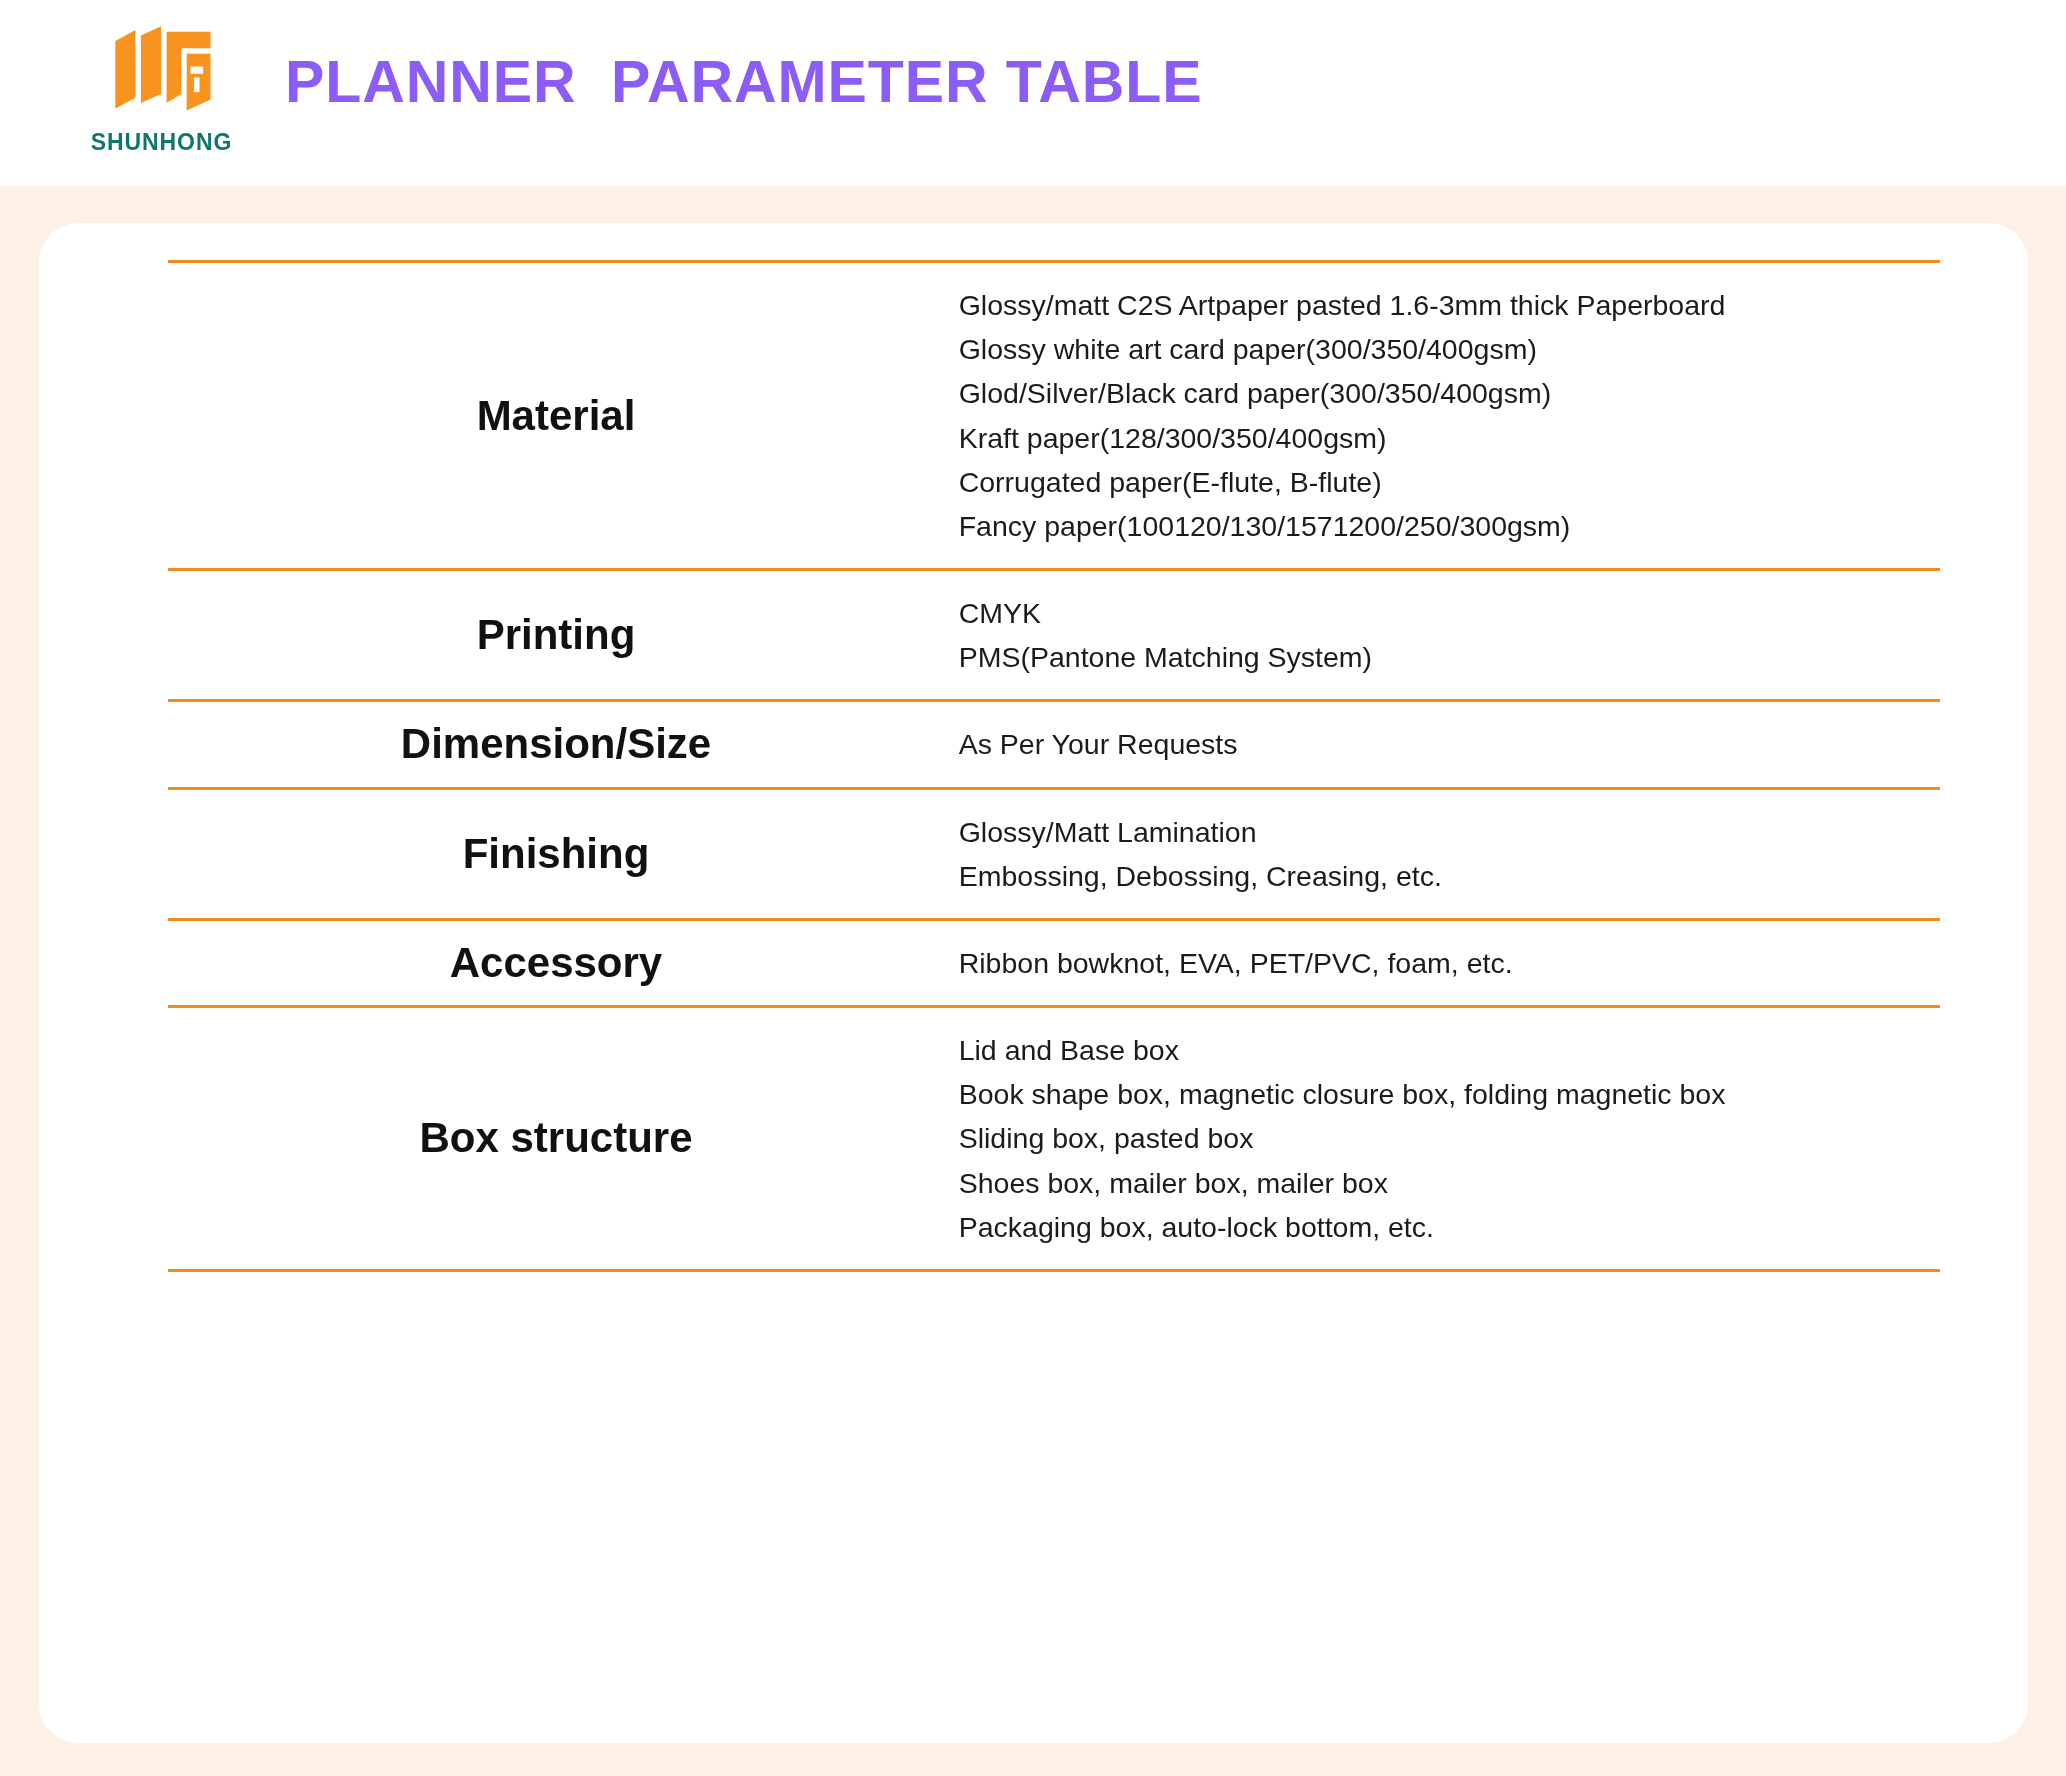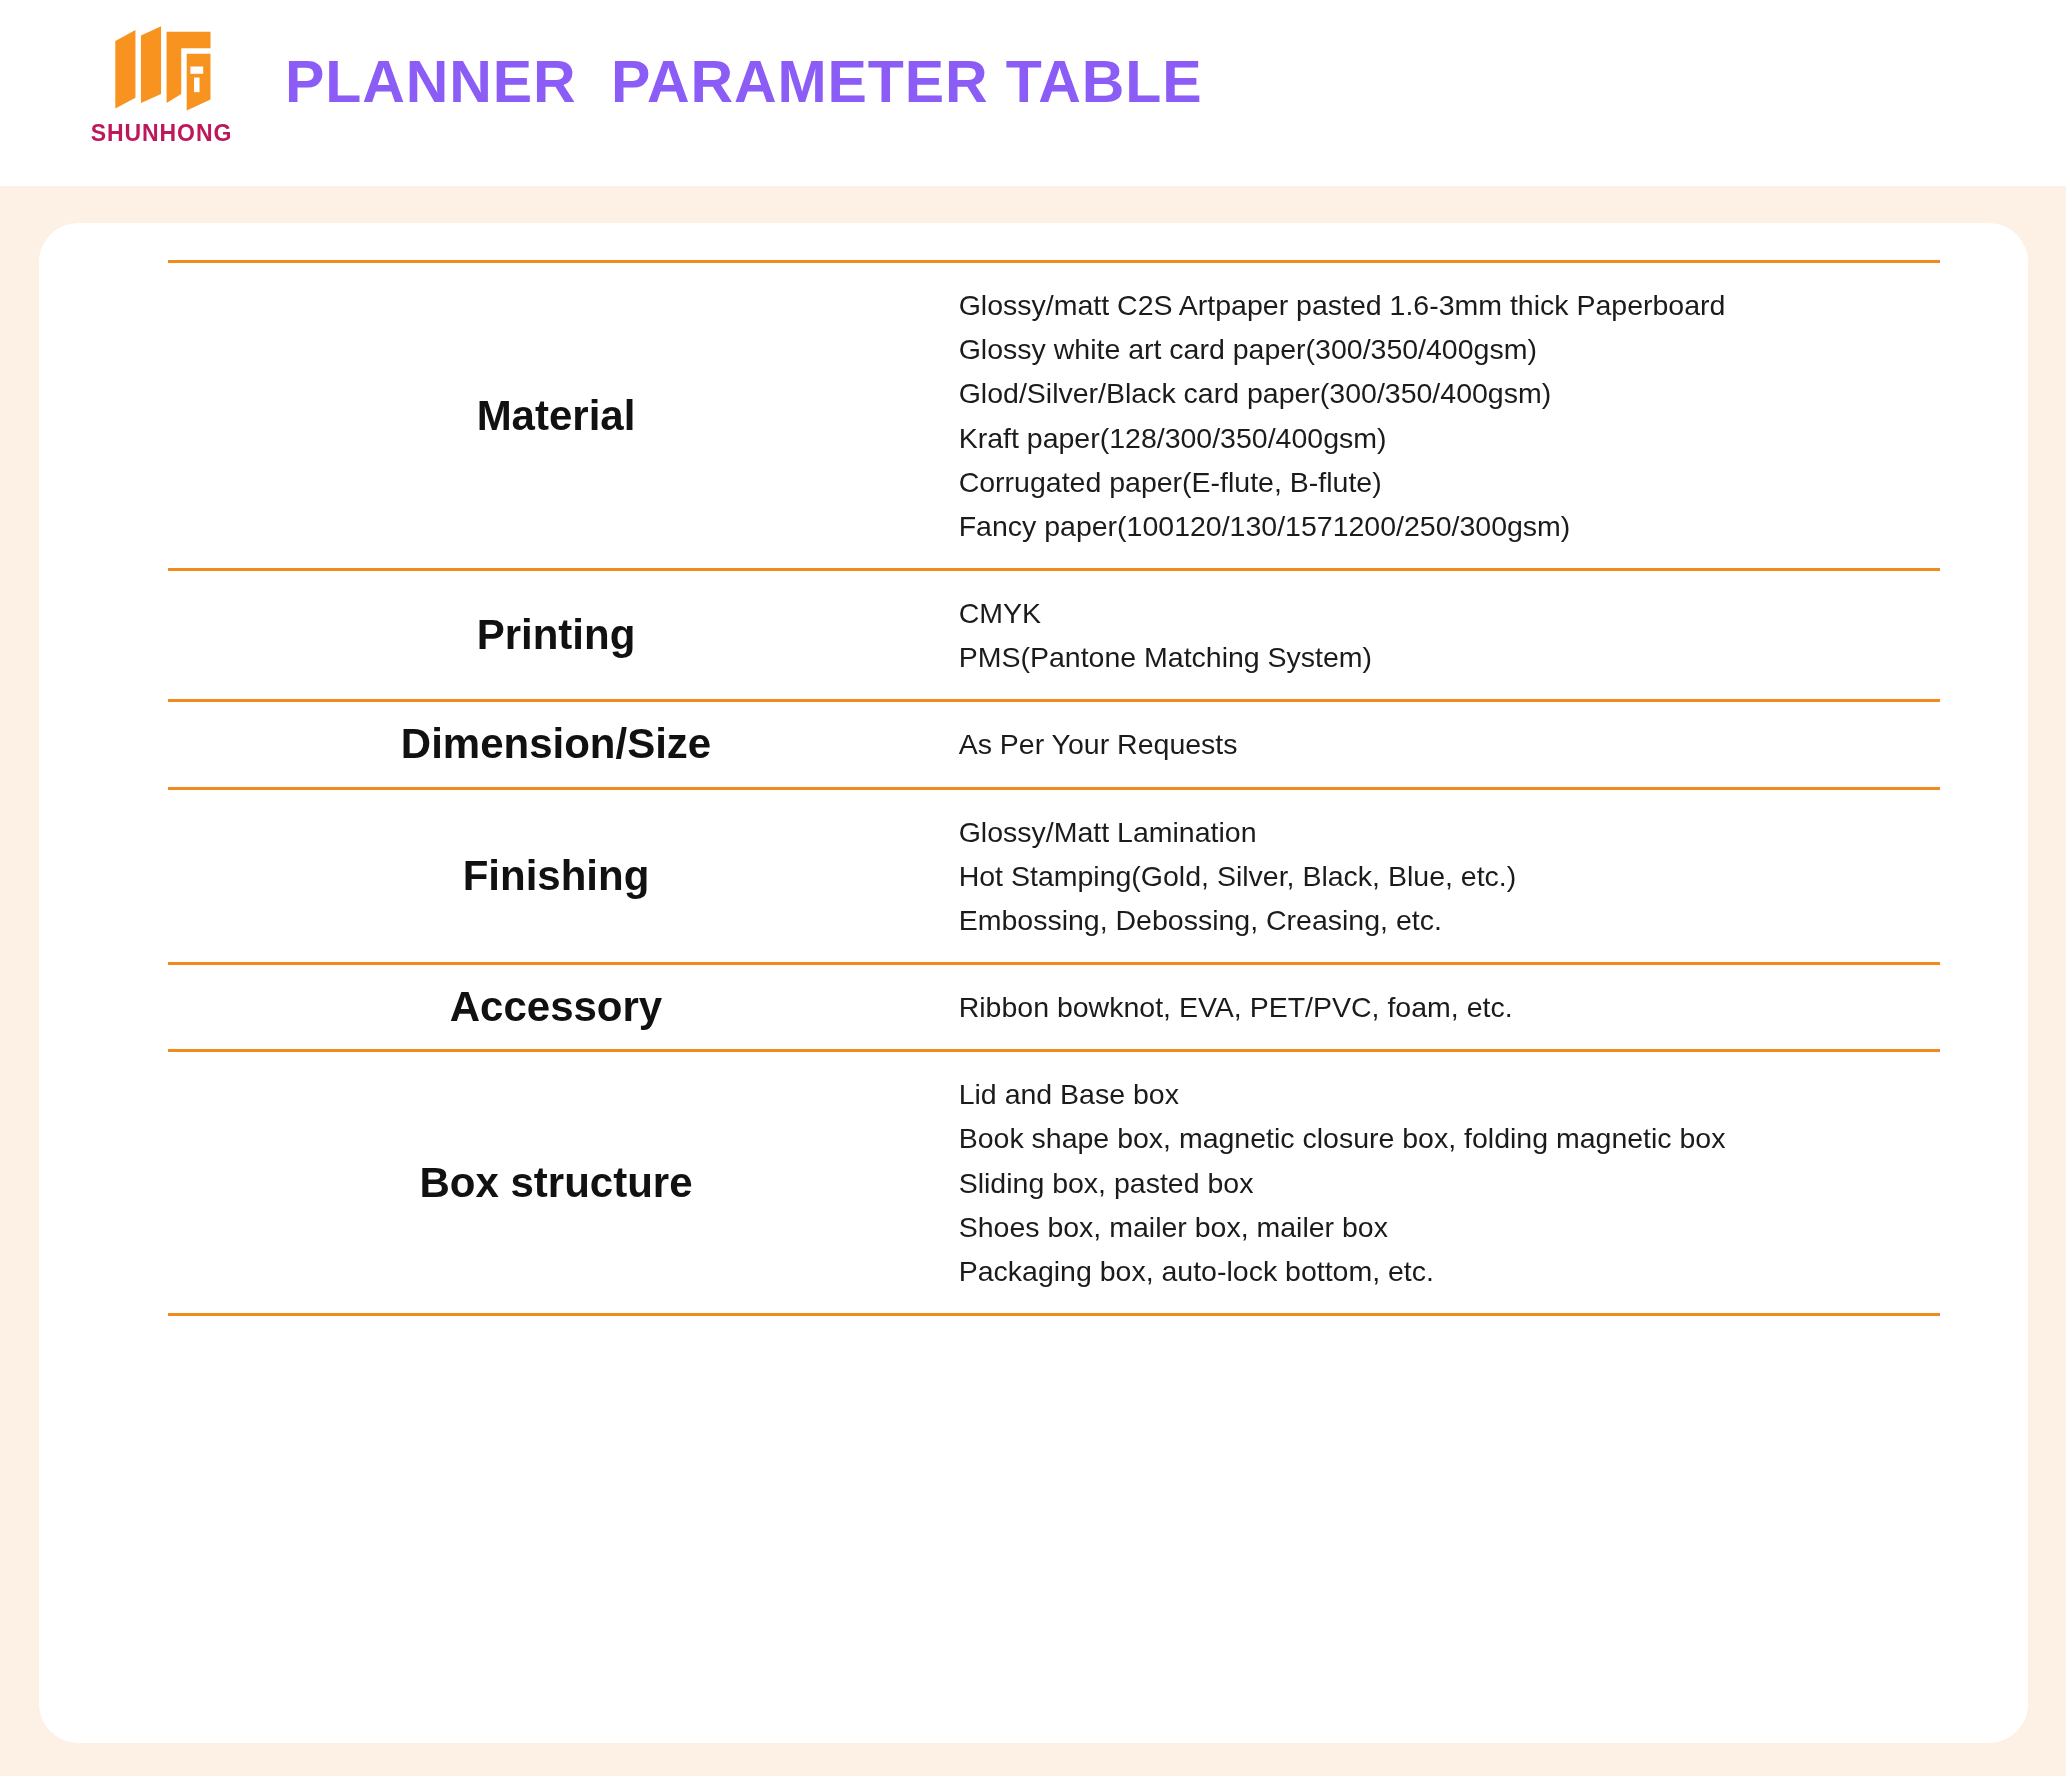--- a/index.html
+++ b/index.html
@@ -37,25 +37,25 @@
     align-items: center;
     justify-content: flex-start;
   }
   .logo-mark {
     width: 108px;
     height: 92px;
     position: relative;
   }
   .logo-mark svg { display: block; }
   .logo-text {
-    margin-top: 2px;
+    margin-top: 11px;
     font-size: 23px;
     font-weight: bold;
     letter-spacing: 0.9px;
-    color: #be185d;
+    color: #0f766e;
     font-family: "Liberation Sans", sans-serif;
   }
   .header-title {
     position: absolute;
     left: 285px;
     top: 48px;
     font-size: 59px;
     font-weight: bold;
     color: #8b5cf6;
     letter-spacing: 0.9px;
@@ -173,21 +173,20 @@
           <div class="line">As Per Your Requests</div>
         </div>
       </div>
 
       <div class="row">
         <div class="label-cell">
           <span>Finishing</span>
         </div>
         <div class="value-cell">
           <div class="line">Glossy/Matt Lamination</div>
-          <div class="line">Hot Stamping(Gold, Silver, Black, Blue, etc.)</div>
           <div class="line">Embossing, Debossing, Creasing, etc.</div>
         </div>
       </div>
 
       <div class="row">
         <div class="label-cell">
           <span>Accessory</span>
         </div>
         <div class="value-cell">
           <div class="line">Ribbon bowknot, EVA, PET/PVC, foam, etc.</div>

